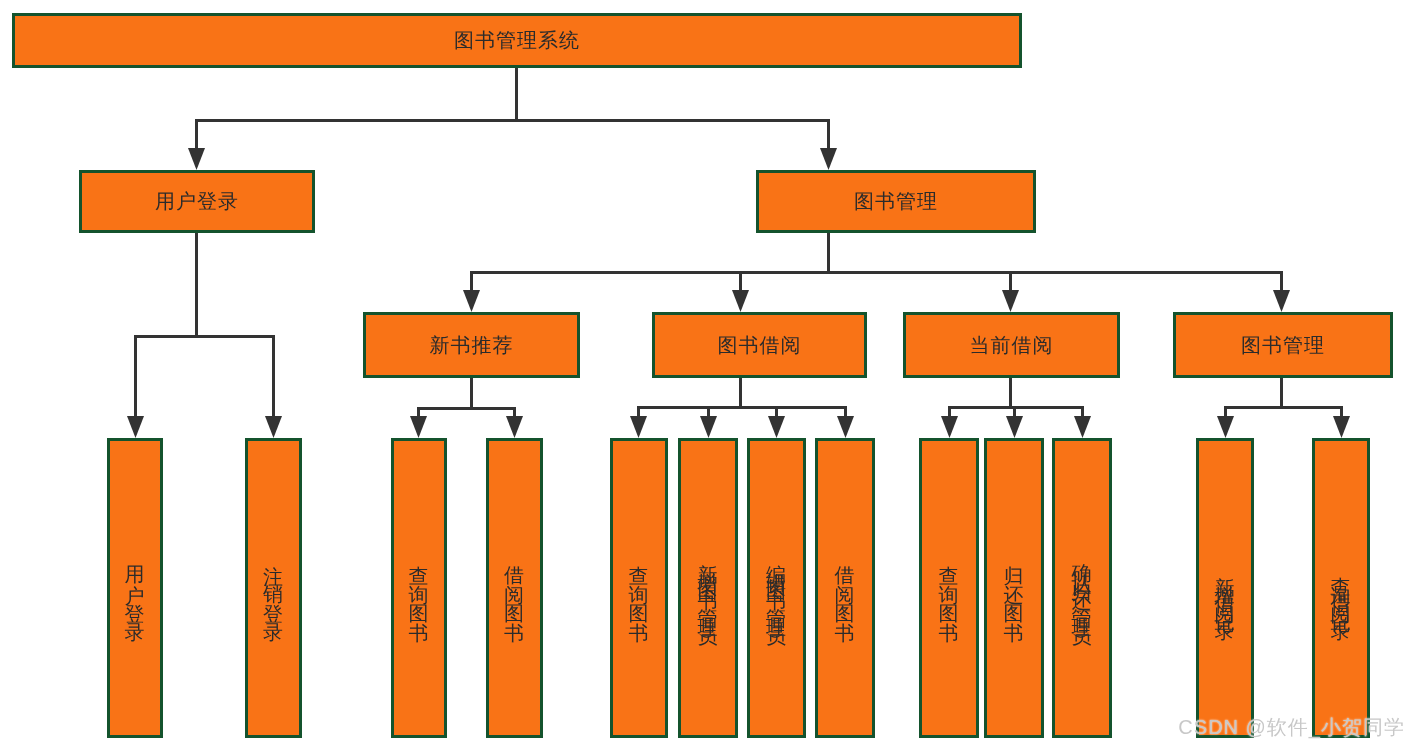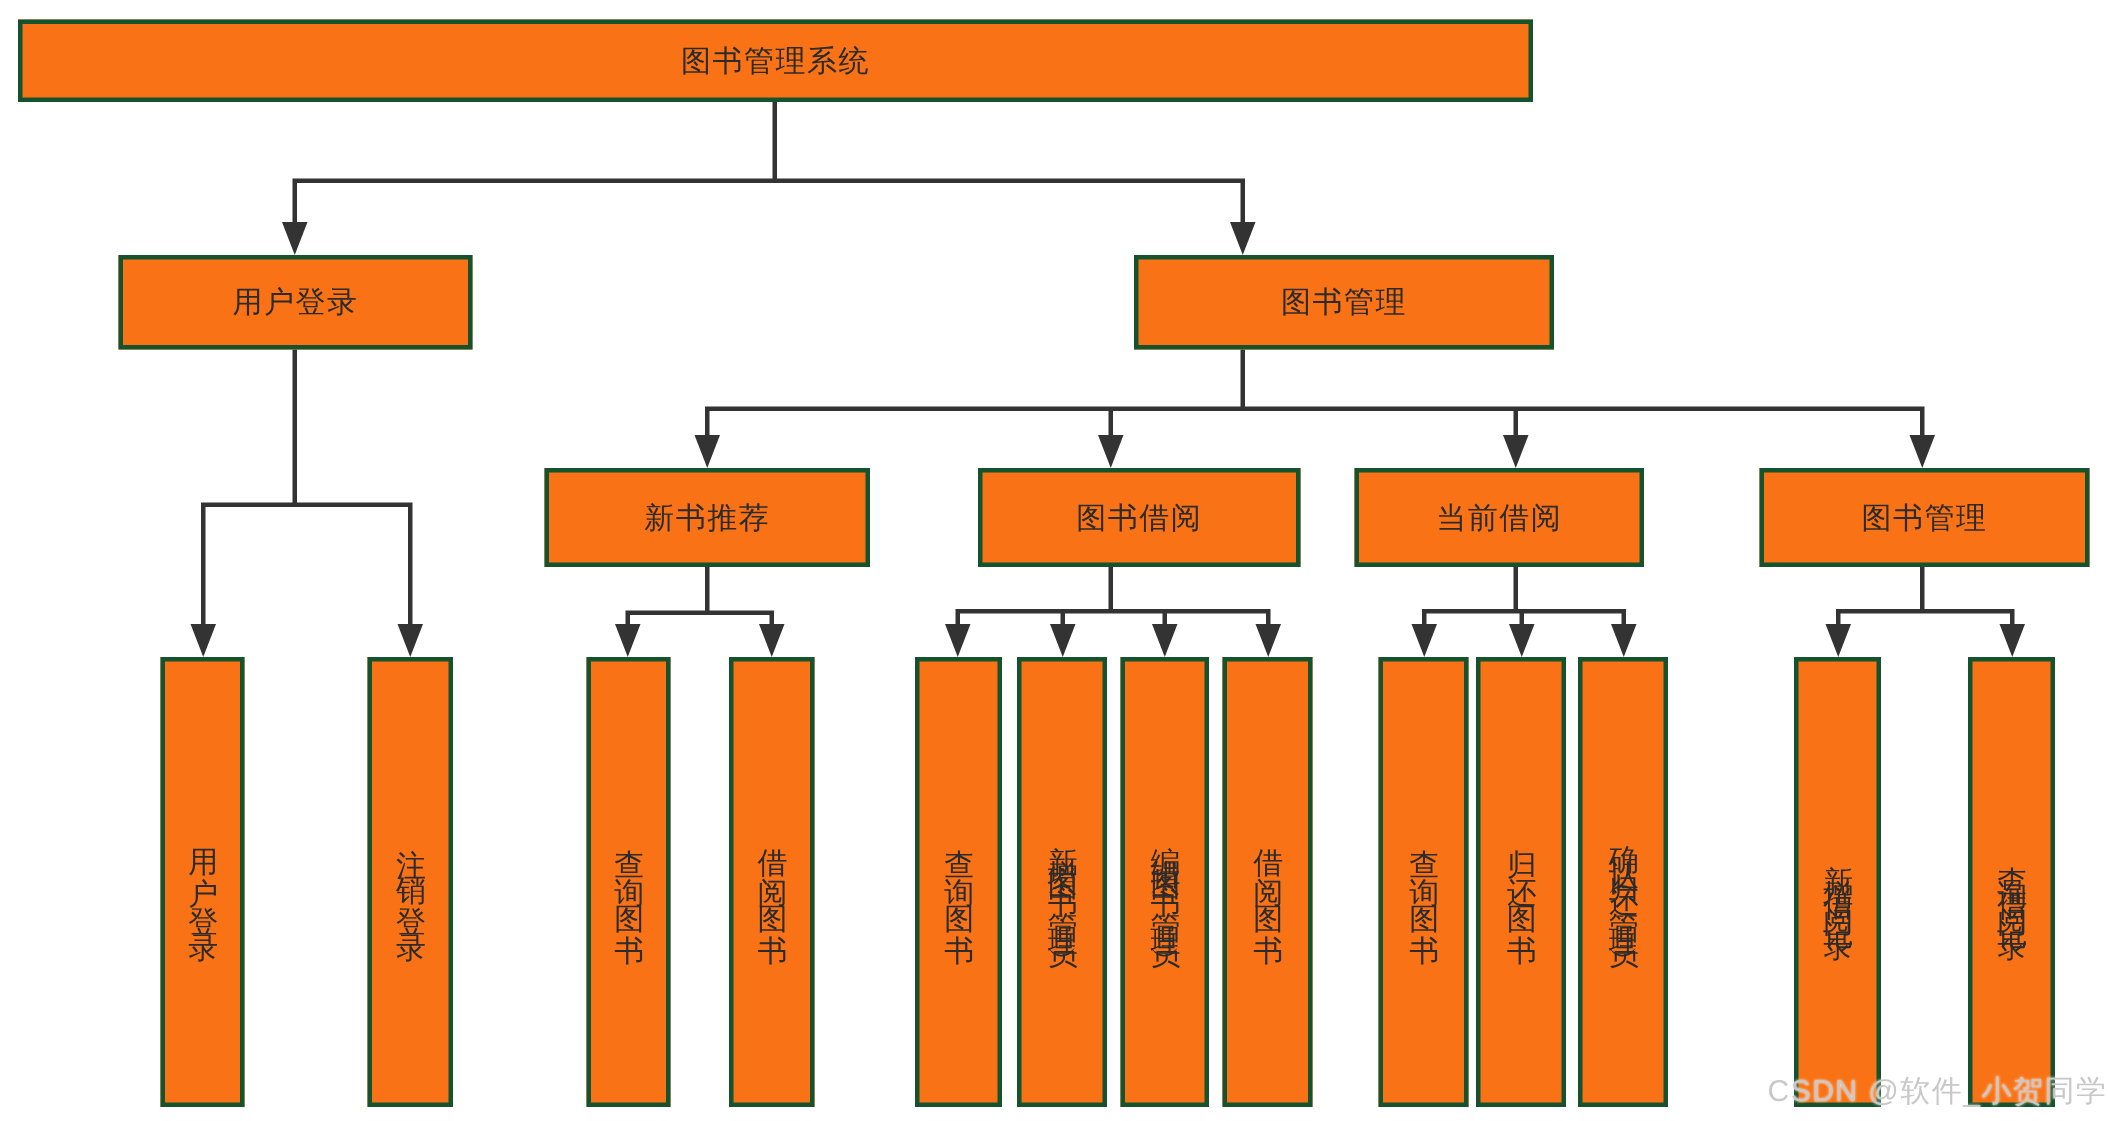--- a/index.html
+++ b/index.html
@@ -92,21 +92,21 @@
   <div class="node" style="left:710px;top:170px;width:280px;height:63px;margin-left:46px;">
     <span>图书管理</span>
   </div>
 
   <div class="node" style="left:363px;top:312px;width:217px;height:66px;">
     <span>新书推荐</span>
   </div>
   <div class="node" style="left:652px;top:312px;width:215px;height:66px;">
     <span>图书借阅</span>
   </div>
-  <div class="node" style="left:903px;top:312px;width:193px;height:66px;">
+  <div class="node" style="left:903px;top:312px;width:217px;height:66px;">
     <span>当前借阅</span>
   </div>
   <div class="node" style="left:1173px;top:312px;width:220px;height:66px;">
     <span>图书管理</span>
   </div>
 
   <div class="node leaf" style="left:107px;top:438px;width:56px;height:300px;">
     <span class="v-text spread">用户登录</span>
   </div>
   <div class="node leaf" style="left:245px;top:438px;width:57px;height:300px;">

